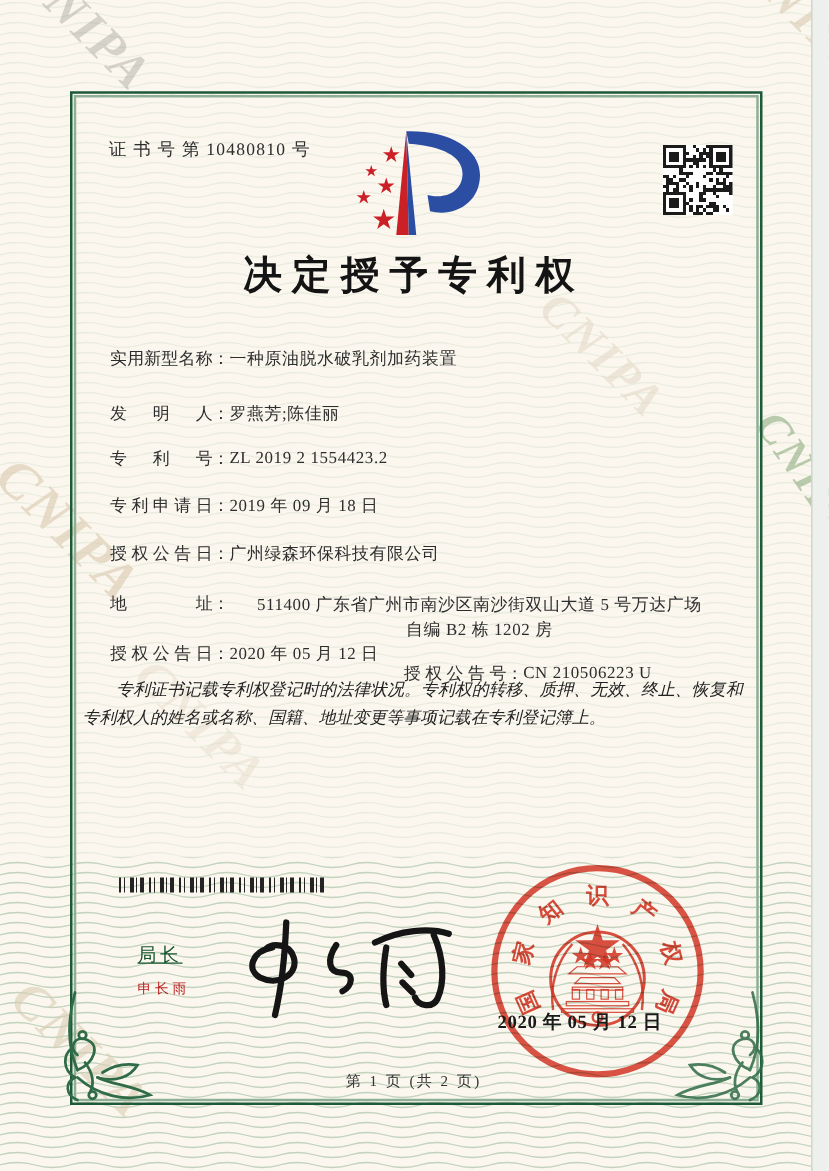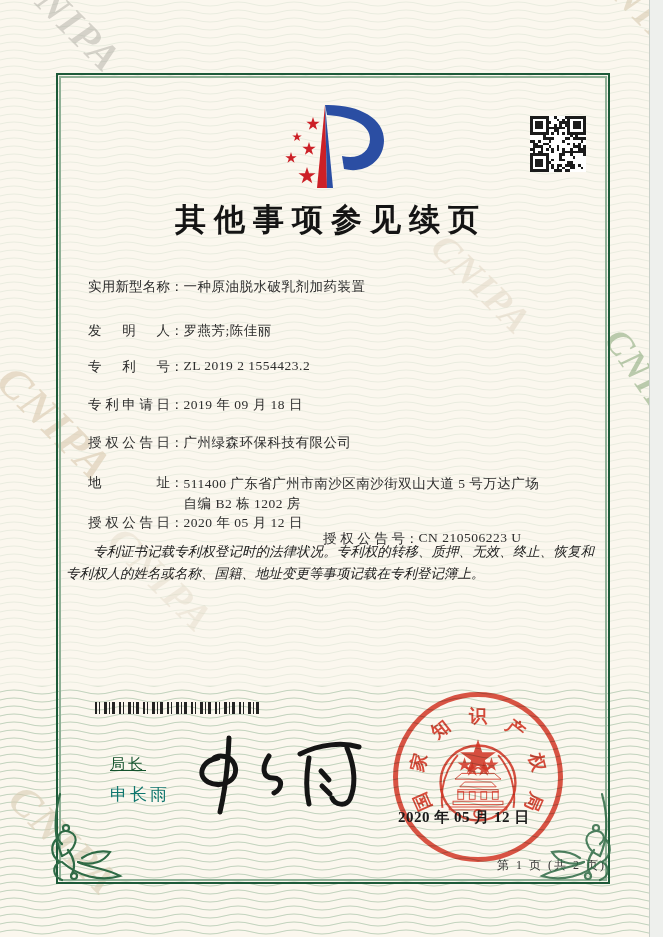--- a/index.html
+++ b/index.html
@@ -35,51 +35,51 @@
 
   .title{left:56px;top:199px;width:550px;text-align:center;font-size:31px;font-weight:700;
     letter-spacing:8px;color:#141414;}
 
   .frow{left:88px;width:520px;font-size:13.5px;white-space:nowrap;}
   .flabel{display:inline-block;width:82px;text-align:justify;text-align-last:justify;
     vertical-align:top;color:#2d2d2d;}
   .fcolon{display:inline-block;vertical-align:top;}
   .fval{display:inline-block;vertical-align:top;letter-spacing:.5px;}
   .addr-lines{display:inline-block;vertical-align:top;white-space:normal;width:400px;
-    line-height:20px;letter-spacing:.5px;}
+    line-height:20px;letter-spacing:.5px;text-align:center;}
   .g2{position:absolute;left:235px;top:0;margin-top:16px;}
 
   .paras{left:66px;top:541px;width:528px;font-size:13.5px;line-height:21.5px;
     font-style:italic;color:#222;text-align:justify;z-index:4;}
   .paras p{margin:0;text-indent:2em;}
 
   .barcode{position:absolute;left:95px;top:702px;width:167px;height:12px;z-index:4;
     background:repeating-linear-gradient(90deg,
       #242424 0 2px,transparent 2px 4px,#242424 4px 5px,transparent 5px 9px,
       #242424 9px 12px,transparent 12px 14px,#242424 14px 15px,transparent 15px 17px,
       #242424 17px 20px,transparent 20px 24px);}
 
   .signoff-title{left:110px;top:755px;font-size:15px;letter-spacing:3px;color:#14532d;text-decoration:underline;}
-  .signoff-name{left:110px;top:783px;font-size:17px;letter-spacing:3px;color:#0f766e;}
+  .signoff-name{left:110px;top:783px;font-size:11px;letter-spacing:3px;color:#b91c1c;}
   .signature{position:absolute;left:185px;top:728px;width:190px;height:90px;z-index:5;}
 
   
   .seal{position:absolute;left:393px;top:692px;width:170px;height:170px;z-index:5;
     border:5px solid rgba(211,45,28,.85);border-radius:50%;box-sizing:border-box;
     mix-blend-mode:multiply;opacity:.95;}
   .seal-char{position:absolute;left:50%;top:50%;font-size:18px;font-weight:700;
     color:rgba(211,45,28,.9);}
   .emblem{position:absolute;left:50%;top:54%;width:96px;height:96px;
     transform:translate(-50%,-50%);}
   .emblem *{stroke:rgba(211,45,28,.88);fill:none;}
   .emblem .f{fill:rgba(211,45,28,.88);stroke:none;}
   .seal-date{position:absolute;left:398px;top:808px;width:170px;font-size:15px;
     font-weight:600;color:#1a1a1a;letter-spacing:.5px;z-index:6;}
 
-  .page-info{left:56px;top:857px;width:550px;text-align:right;font-size:12px;
+  .page-info{left:56px;top:857px;width:550px;text-align:center;font-size:12px;
     letter-spacing:2px;color:#333;}
   .cont-note{left:56px;top:894px;width:550px;text-align:center;font-size:13px;
     letter-spacing:3px;color:#333;}
 
   .flourish{position:absolute;z-index:6;}
   .flourish-bl{left:48px;top:792px;}
   .flourish-br{left:528px;top:792px;transform:scaleX(-1);}
 
   .photo-edge{position:absolute;left:649px;top:0;width:14px;height:937px;
     background:#eef0ed;border-left:1px solid #c9cfc9;z-index:8;}
@@ -104,20 +104,21 @@
   <span class="wm wm3">CNIPA</span>
   <span class="wm wm4">CNIPA</span>
   <span class="wm wm5">CNIPA</span>
   <span class="wm wm6">CNIPA</span>
   <span class="wm wm7">CNIPA</span>
 
   <div class="frame">
     <div class="frame-inner"></div>
   </div>
 
+  <div class="txt cert-no">证 书 号 第 10480810 号</div>
 
   <div class="logo">
     <svg viewBox="0 0 126 100" width="126" height="100">
       <g fill="#cc2027">
         <g transform="translate(27,78) scale(9)">
             <path d="M0,-1 L0.224,-0.309 0.951,-0.309 0.363,0.118 0.588,0.809 0,0.382 -0.588,0.809 -0.363,0.118 -0.951,-0.309 -0.224,-0.309 Z"></path>
           </g>
         <g transform="translate(11,60) scale(6)">
             <path d="M0,-1 L0.224,-0.309 0.951,-0.309 0.363,0.118 0.588,0.809 0,0.382 -0.588,0.809 -0.363,0.118 -0.951,-0.309 -0.224,-0.309 Z"></path>
           </g>
@@ -349,21 +350,21 @@
       <rect x="4" y="20" width="1" height="1" fill="#1b1b1b"></rect>
       <rect x="5" y="20" width="1" height="1" fill="#1b1b1b"></rect>
       <rect x="6" y="20" width="1" height="1" fill="#1b1b1b"></rect>
       <rect x="9" y="20" width="1" height="1" fill="#1b1b1b"></rect>
       <rect x="10" y="20" width="1" height="1" fill="#1b1b1b"></rect>
       <rect x="11" y="20" width="1" height="1" fill="#1b1b1b"></rect>
       <rect x="13" y="20" width="1" height="1" fill="#1b1b1b"></rect>
       <rect x="14" y="20" width="1" height="1" fill="#1b1b1b"></rect>
     </svg>
 
-  <div class="txt title">其他事项参见续页</div>
+  <div class="txt title">决定授予专利权</div>
 
   <div class="txt frow" style="top:278px">
     <span class="flabel">实用新型名称</span><span class="fcolon">：</span><span class="fval">一种原油脱水破乳剂加药装置</span>
   </div>
   <div class="txt frow" style="top:322px">
     <span class="flabel">发明人</span><span class="fcolon">：</span><span class="fval">罗燕芳;陈佳丽</span>
   </div>
   <div class="txt frow" style="top:358px">
     <span class="flabel">专利号</span><span class="fcolon">：</span><span class="fval">ZL 2019 2 1554423.2</span>
   </div>

